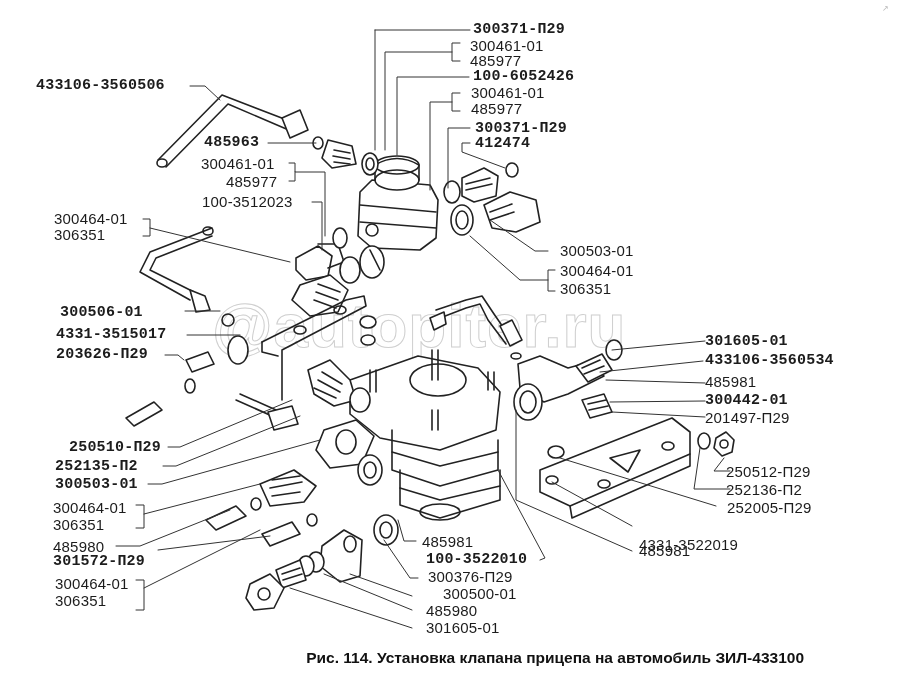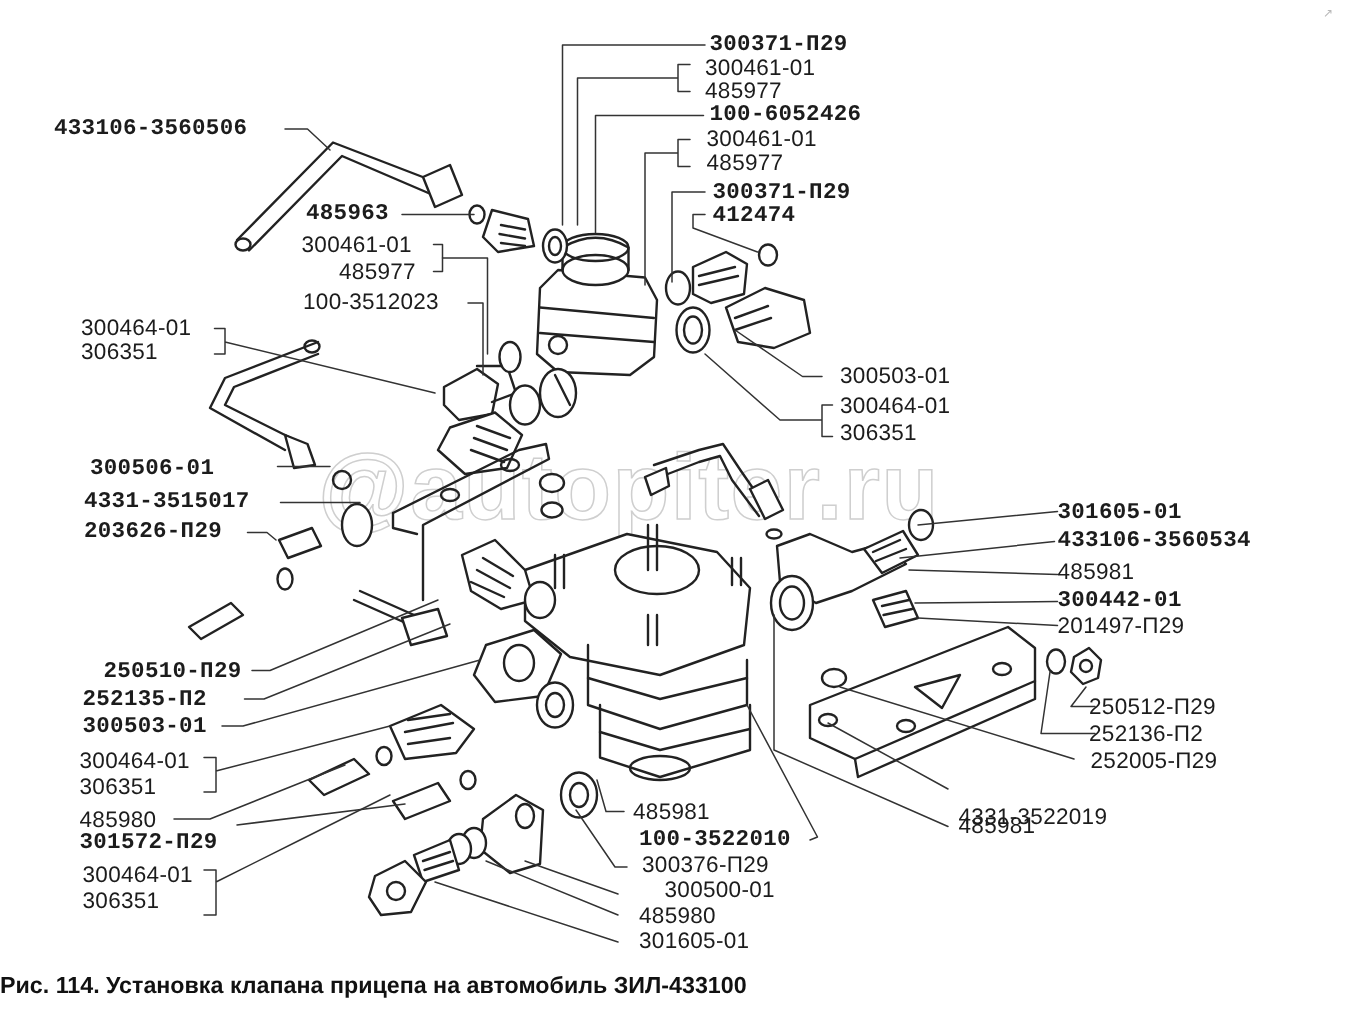--- a/index.html
+++ b/index.html
@@ -1,20 +1,20 @@
 <!DOCTYPE html>
 <html><head>
 <meta charset="utf-8">
 <style>
   html,body{margin:0;padding:0;background:#ffffff;}
   #canvas{position:relative;width:900px;height:673px;background:#ffffff;overflow:hidden;font-family:"Liberation Sans",sans-serif;color:#1a1a1a;}
   svg.art{position:absolute;left:0;top:0;width:900px;height:673px;}
   .lbl{position:absolute;font-size:15px;line-height:16px;white-space:nowrap;letter-spacing:0.2px;color:#1c1c1c;}
   .b{font-weight:bold;font-family:Liberation Mono, monospace;}
-  .caption{position:absolute;left:0;width:804px;top:649px;text-align:left;font-size:15.5px;font-weight:bold;color:#111;}
+  .caption{position:absolute;left:0;width:804px;top:649px;text-align:right;font-size:15.5px;font-weight:bold;color:#111;}
   .wm{position:absolute;left:212px;top:290px;font-size:62px;font-weight:bold;color:transparent;-webkit-text-stroke:1px #cfcfcf;letter-spacing:1px;}
   .corner{position:absolute;left:882px;top:4px;font-size:8px;color:#b9b9b9;}
 </style>
 </head>
 <body>
 
 <div id="canvas">
 
   <div class="corner">↗</div>
   <div class="wm">@autopiter.ru</div>

